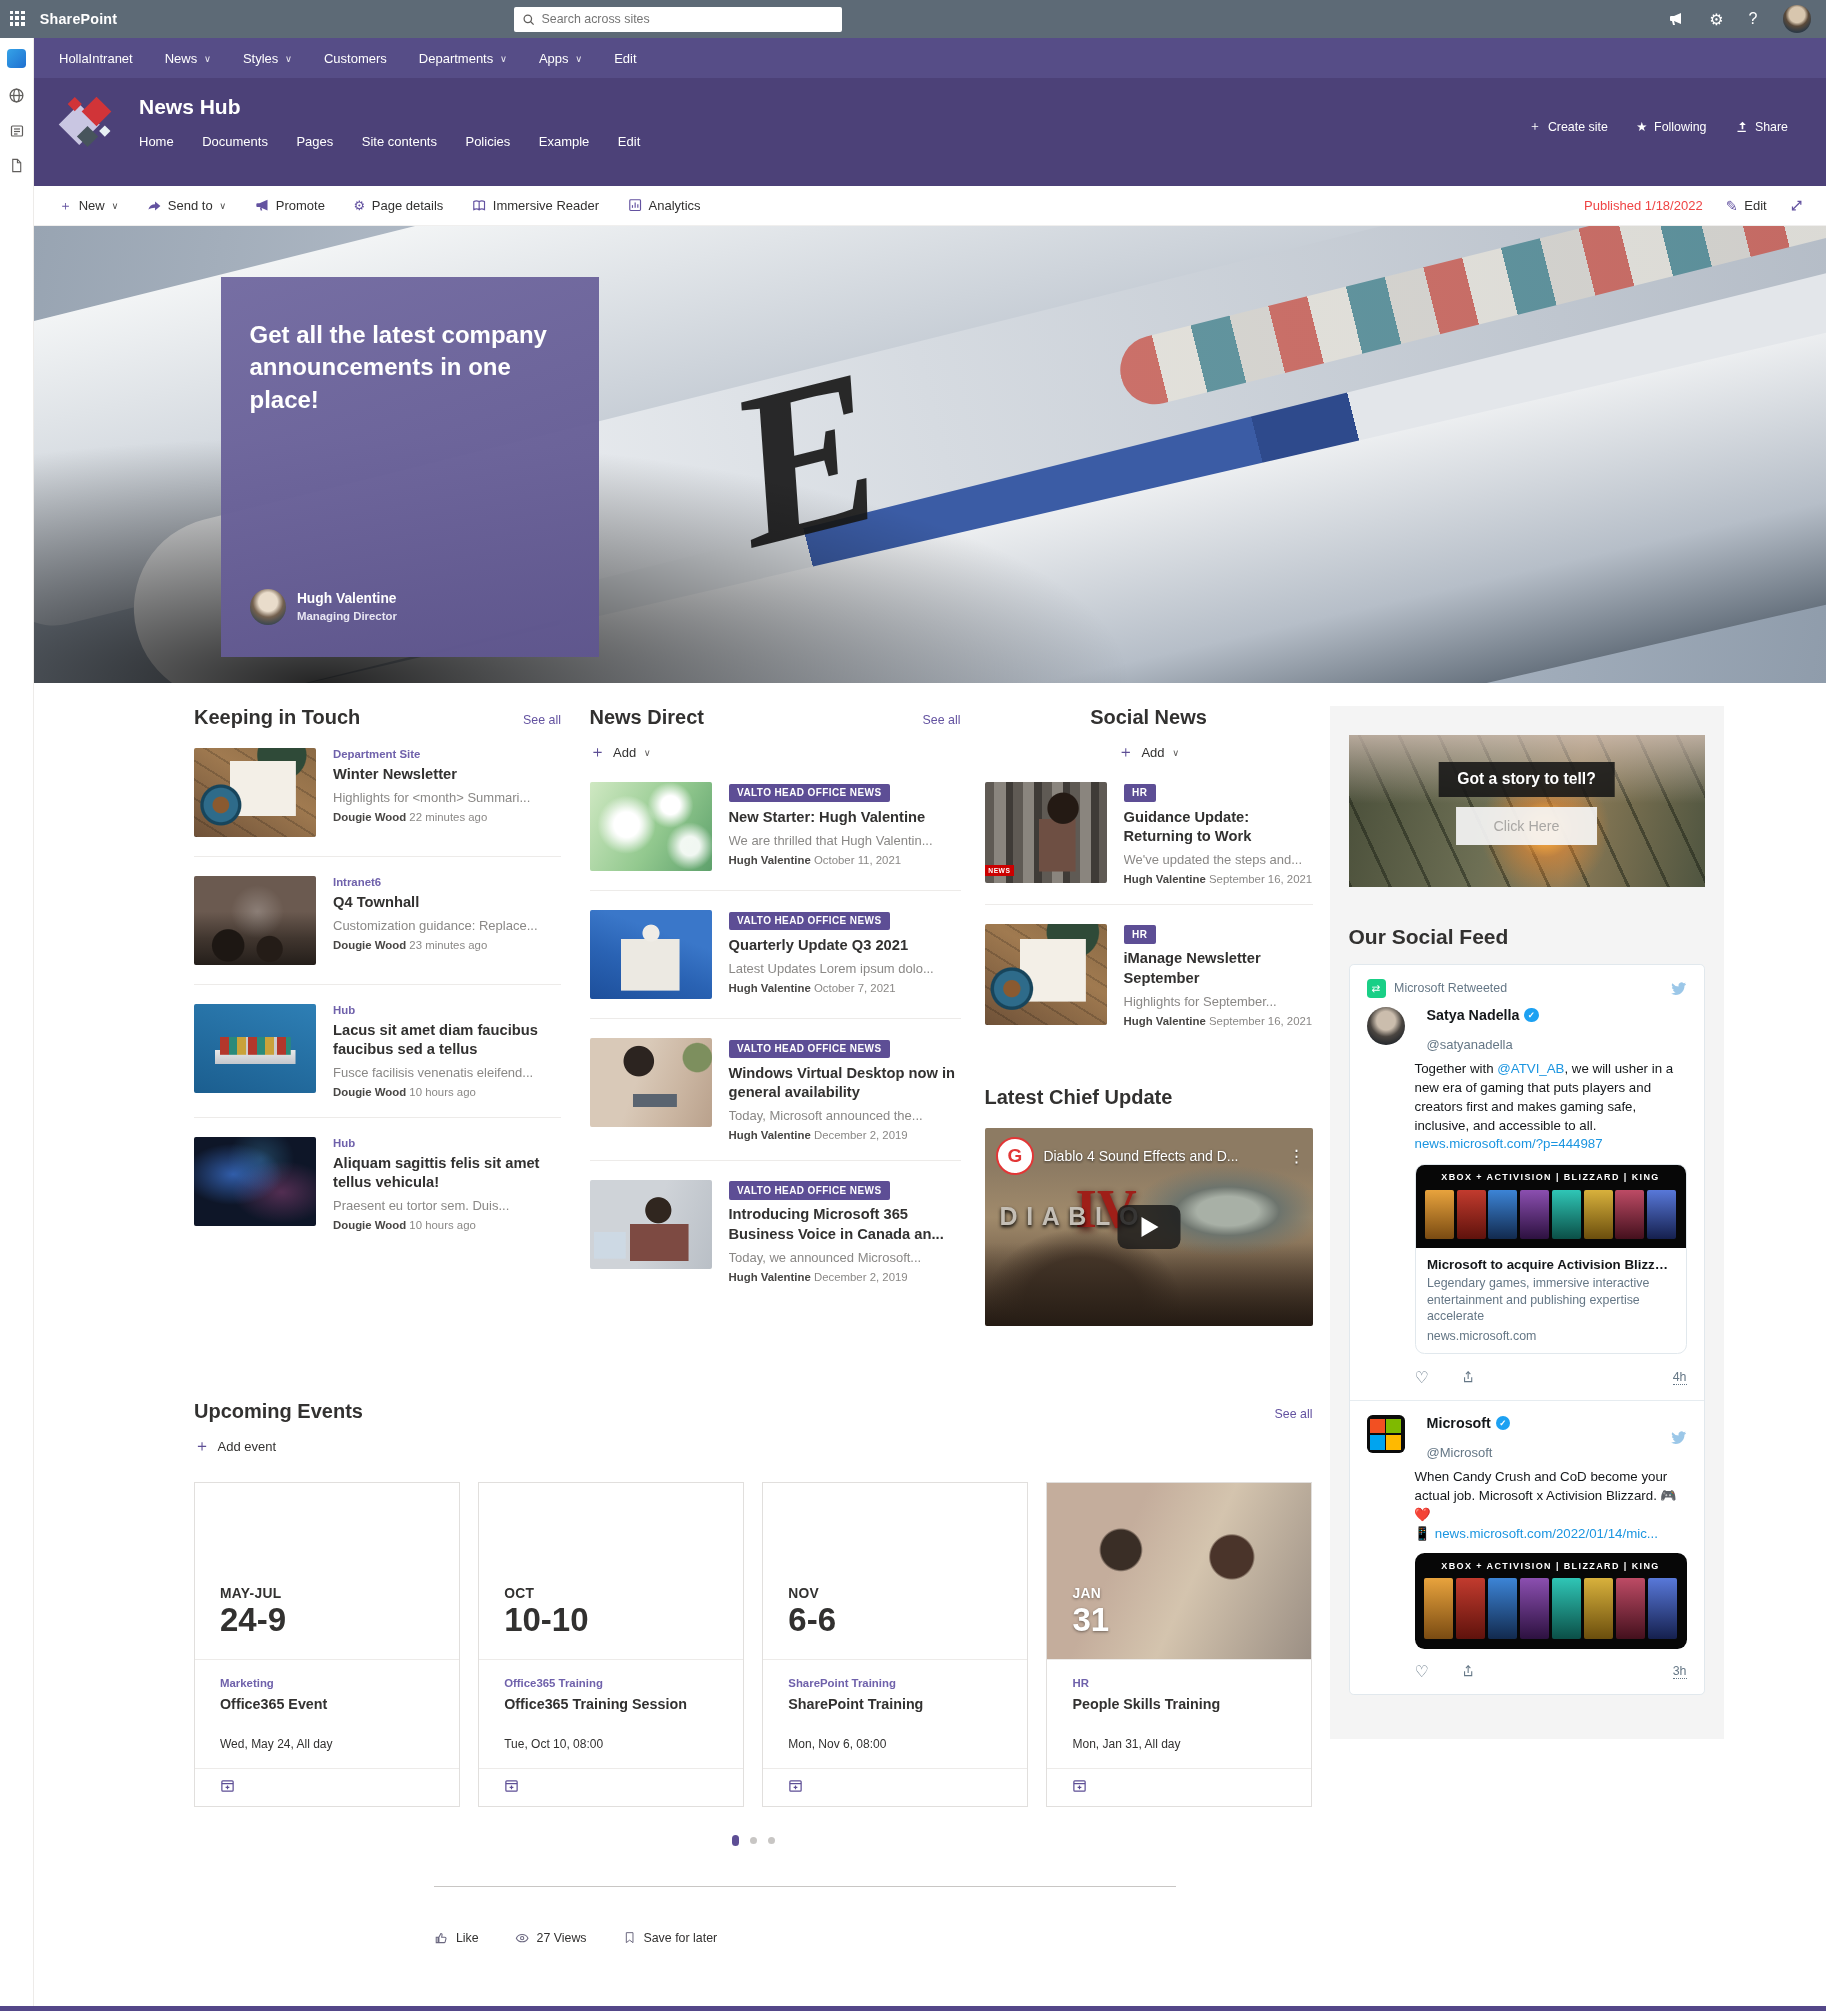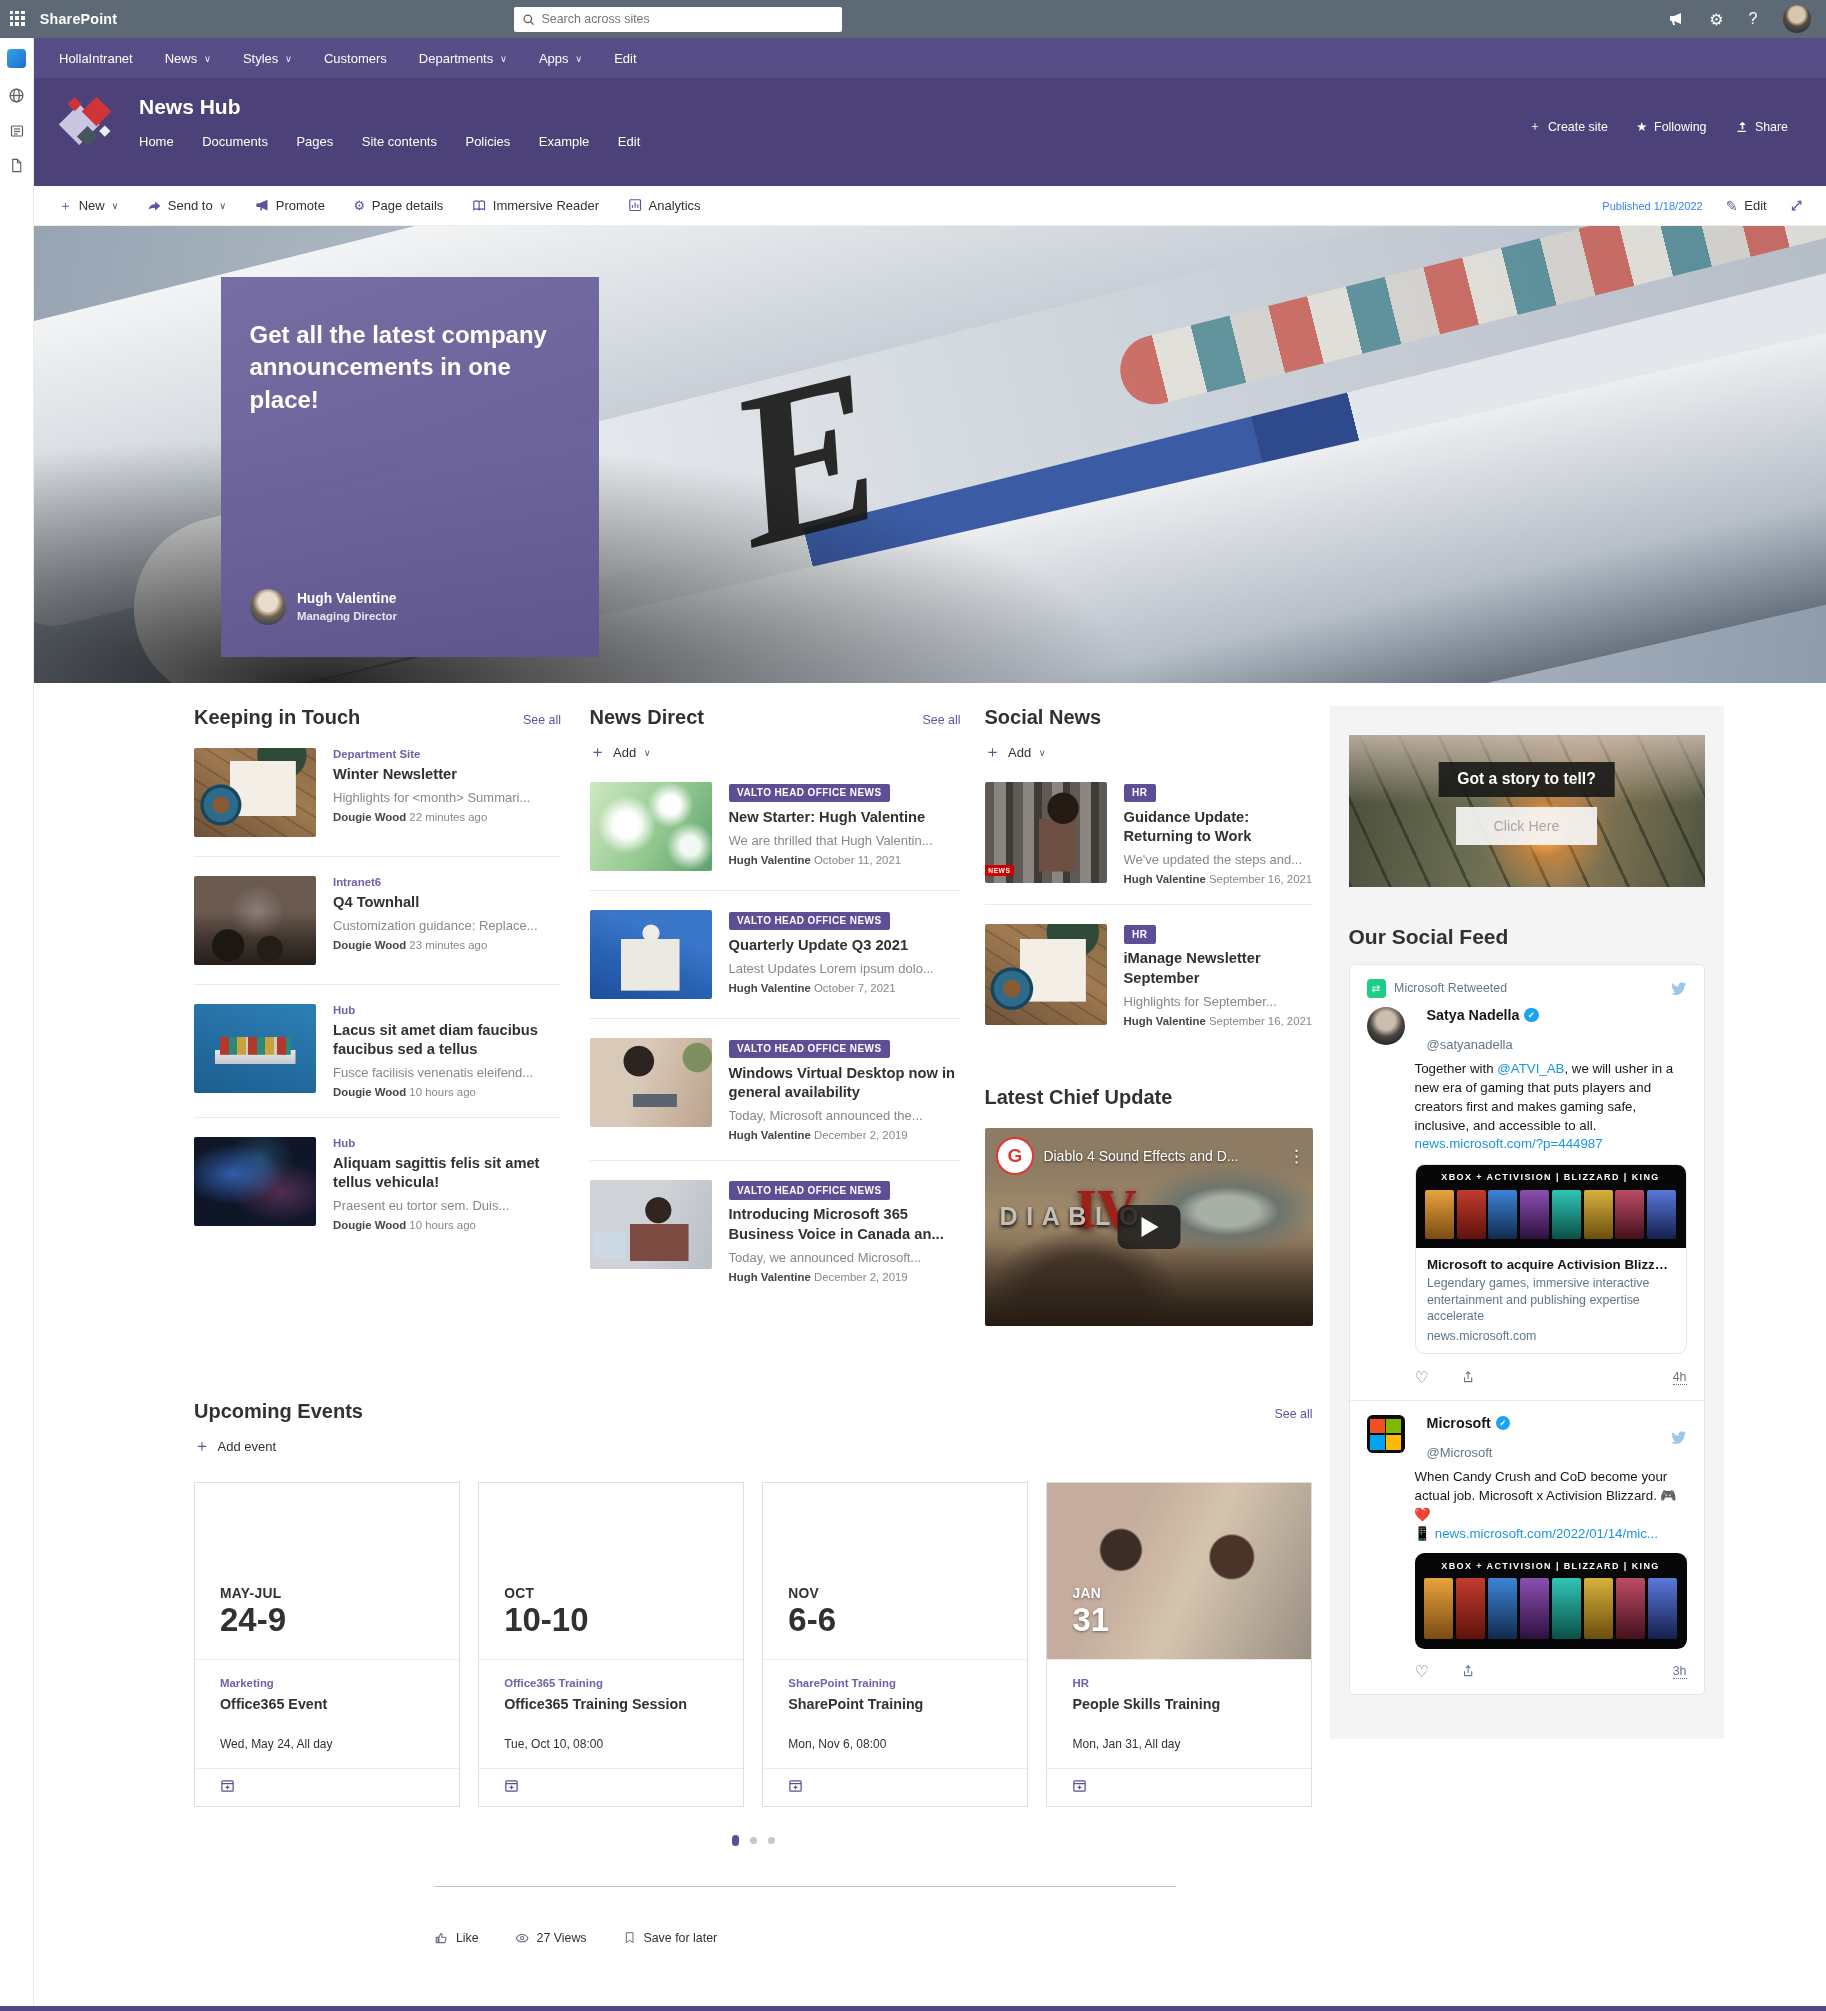--- a/index.html
+++ b/index.html
@@ -44,21 +44,21 @@
   .sh-nav span { font-size:13px; cursor:pointer; }
   .sh-actions { margin-left:auto; display:flex; gap:28.5px; margin-top:25px; font-size:12.4px; }
   .sh-actions .act { display:flex; align-items:center; gap:6.7px; cursor:pointer; }
 
   
   .command-bar { height:40px; background:#fff; border-bottom:1px solid #f0efee; display:flex; align-items:center; padding:0 23px 0 25px; font-size:13px; color:#323130; }
   .cb-left { display:flex; gap:28.5px; align-items:center; }
   .cb-item { display:flex; align-items:center; gap:6.7px; cursor:pointer; }
   .cb-item svg, .cb-item .pg { color:#6352a0; }
   .cb-right { margin-left:auto; display:flex; align-items:center; gap:23px; }
-  .published { color:#3b82f6; font-size:11px; }
+  .published { color:#ef4444; font-size:13px; }
   .pencil { color:#6352a0; font-size:14.3px; }
 
   
   .hero { height:457px; position:relative; overflow:hidden; background:linear-gradient(100deg,#98a4b2,#c3cbd5 40%,#aeb9c6 72%,#8f9cab); }
   .hero i { position:absolute; display:block; }
   .hs1 { left:-5%; top:-32%; width:120%; height:66%; transform:rotate(-14deg); background:linear-gradient(180deg,#f2f4f5,#bcc4ce); border-radius:57px; }
   .hs2 { left:4%; top:14%; width:115%; height:40%; transform:rotate(-14deg); background:linear-gradient(90deg,#fafbfc,#d6dbe1 40%,#a9b2be); border-radius:181px; }
   .hs3 { left:28%; top:36%; width:92%; height:24%; transform:rotate(-14deg); background:linear-gradient(90deg,#e0e4e8 0 16%, #3b5ca5 16% 44%, #2e4a8c 44% 50%, #e3e6ea 50%); border-radius:124px; }
   .hs4 { left:-8%; top:63%; width:130%; height:58%; transform:rotate(-13deg); background:linear-gradient(180deg,#eceef0,#b6bec8 62%,#68737f); border-radius:181px; }
   .hs5 { right:-6%; top:4%; width:46%; height:15%; transform:rotate(-14deg); background:repeating-linear-gradient(90deg,#c94f43 0 40px,#e8e4da 40px 80px,#3e7f8a 80px 120px,#d8d4cc 120px 160px); border-radius:76px; opacity:.75; }
@@ -71,21 +71,21 @@
   .hero-author b { display:block; color:#fff; font-size:13.8px; }
   .hero-author small { color:#e8e6f2; font-size:11.4px; font-weight:bold; }
 
   
   .content { display:flex; padding:23px 103px 0 160px; background:#fff; }
   .main { width:1119px; }
   .cols { display:flex; }
   .col { display:flex; flex-direction:column; }
   .col-kit { width:367px; margin-right:28.5px; }
   .col-news { width:371px; margin-right:24px; }
-  .col-social { width:328px; }
+  .col-social { width:328px;align-items:center; }
   .sec-head { display:flex; align-items:baseline; }
   .sec-head h2 { font-size:20px; font-weight:bold; color:#323130; }
   .see-all { margin-left:auto; font-size:12.4px; color:#6352a0; cursor:pointer; }
   .add-row { margin-top:13.3px; display:flex; align-items:center; gap:7.6px; color:#323130; font-size:13px; cursor:pointer; }
   .add-row .plus { color:#5d4e95; font-size:16px; }
   .add-row .chev2 { color:#605e5c; font-size:9.5px; }
 
   .nitem { display:flex; gap:17px; padding:19px 0; cursor:pointer; }
   .nitem + .nitem { border-top:1px solid #edebe9; }
   .col-kit .nitem:first-of-type { padding-top:21px; }

